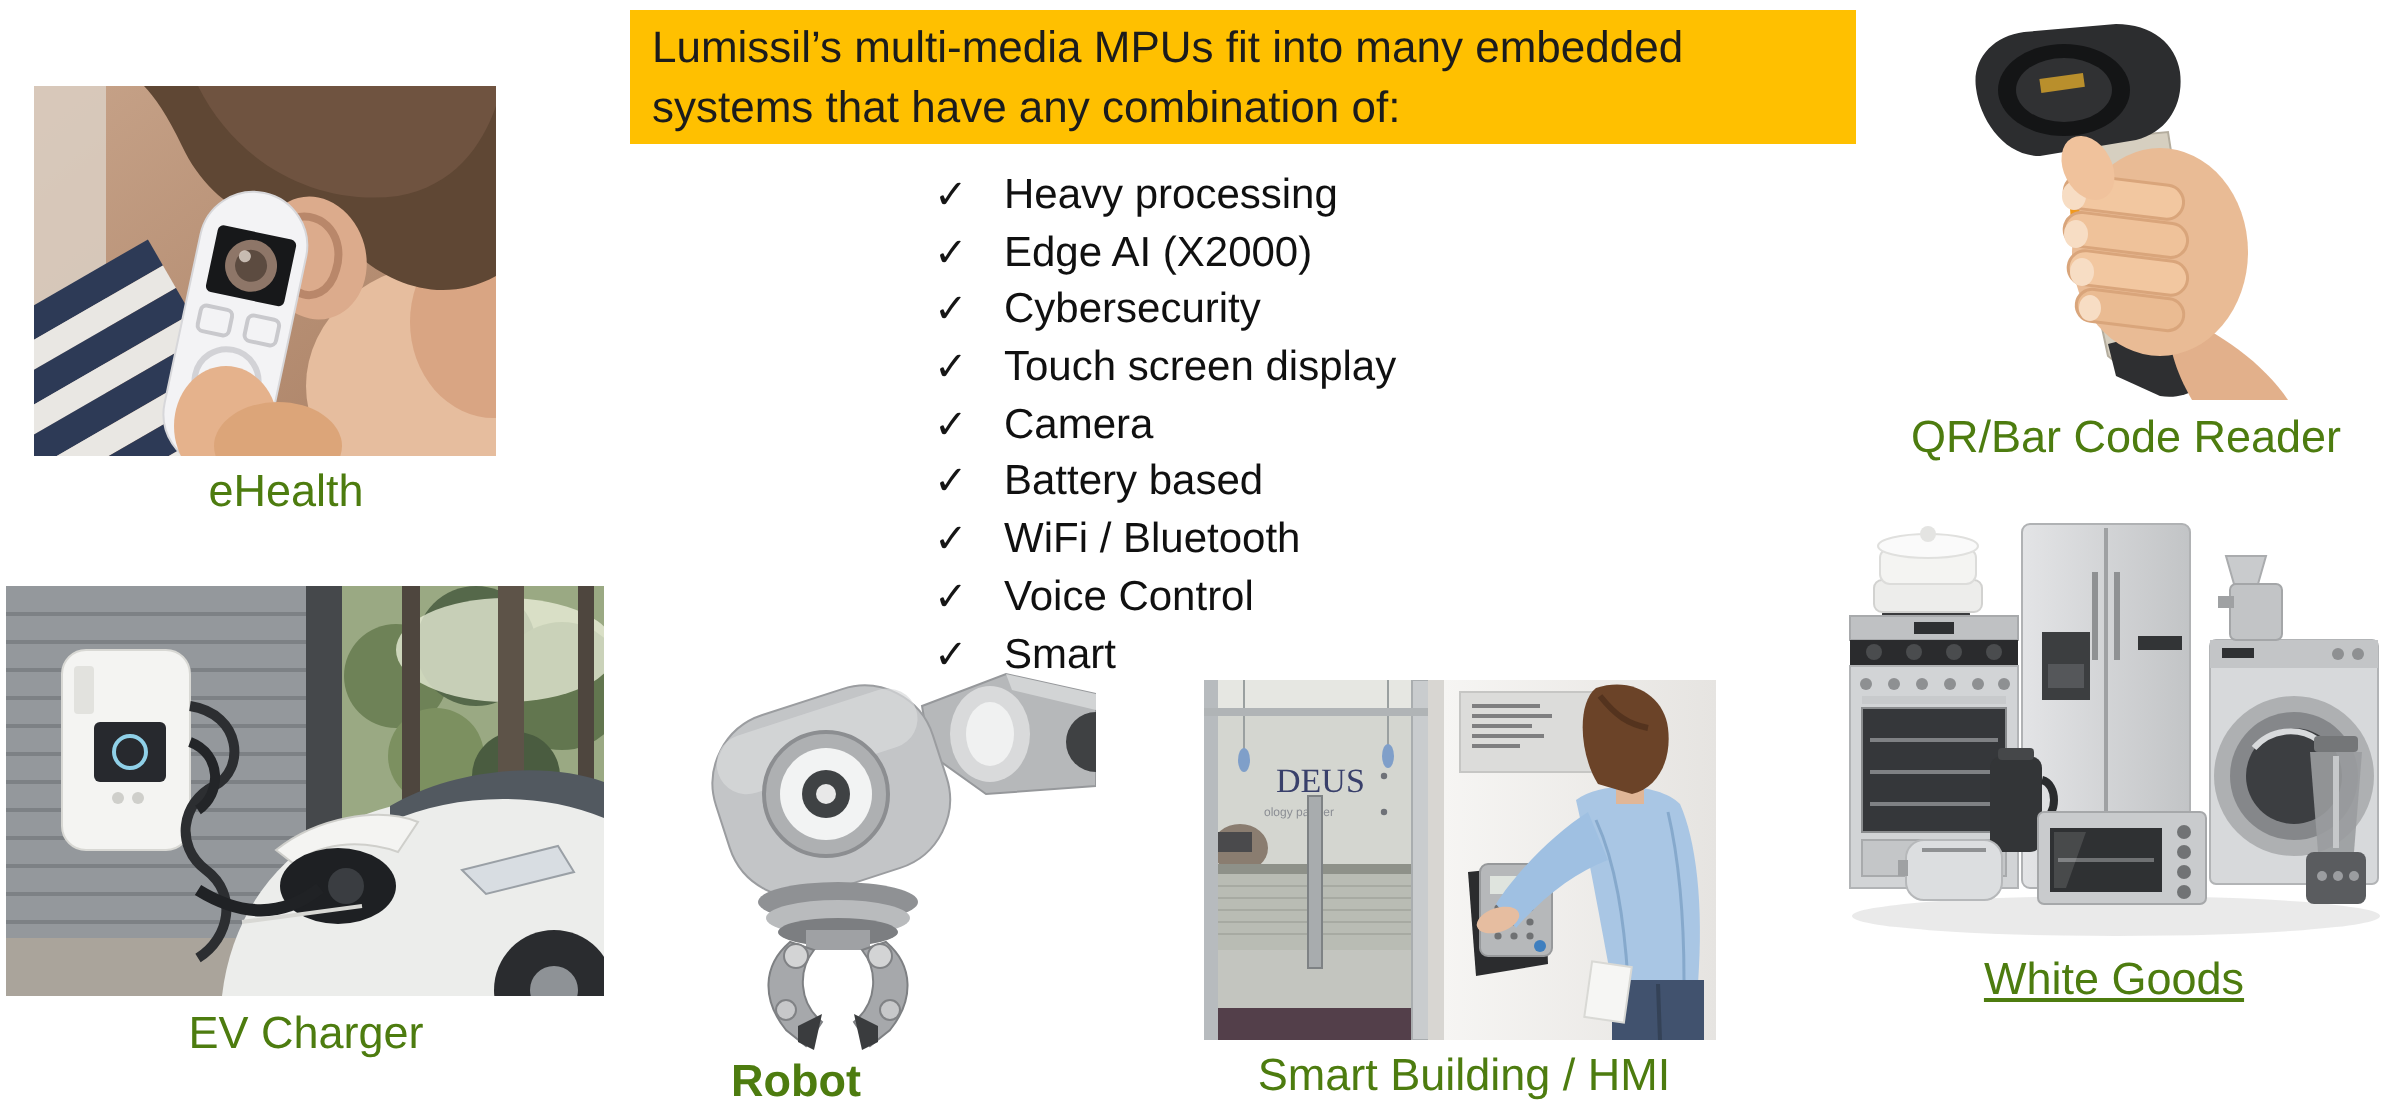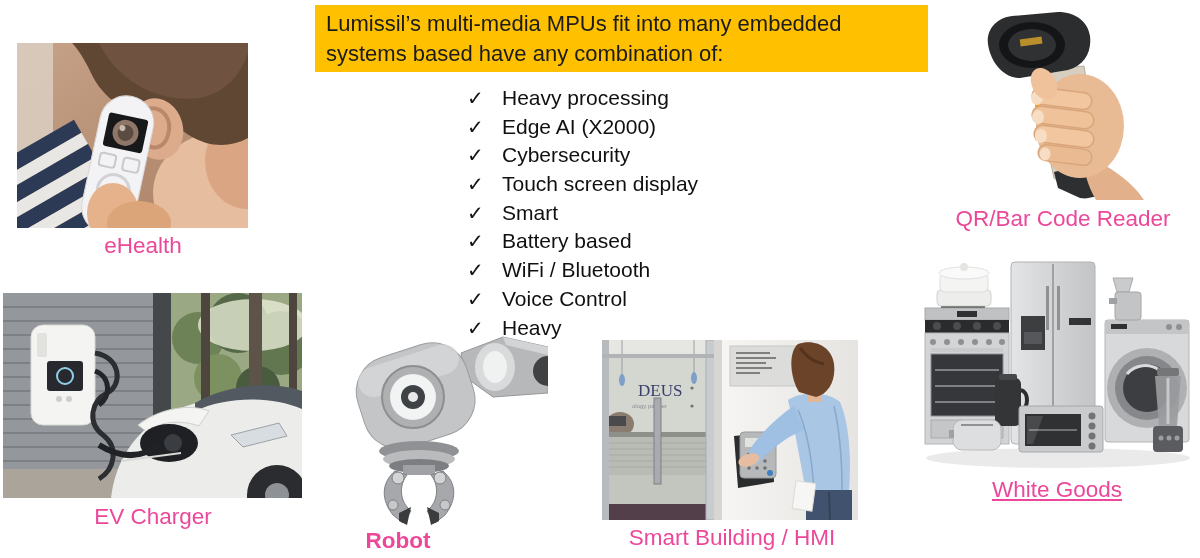--- a/index.html
+++ b/index.html
@@ -15,31 +15,31 @@
   .checklist{
     position:absolute;left:467px;top:84px;margin:0;padding:0;list-style:none;
   }
   .checklist li{
     display:flex;align-items:baseline;height:28.7px;font-size:21px;line-height:28.7px;color:#101010;
   }
   .checklist .check{width:22px;margin-right:13px;font-size:20px;color:#151515;}
   .figure-img{position:absolute;display:block;}
   .caption{
     position:absolute;transform:translateX(-50%);
-    font-size:22.5px;color:#ec4899;white-space:nowrap;
+    font-size:22.5px;color:#4d7c0f;white-space:nowrap;
   }
   svg{display:block;}
 </style>
 </head>
 <body>
 
 <div class="slide">
 
   <div class="header-banner" style="background:#FFC000;">
-    <span>Lumissil’s multi-media MPUs fit into many embedded systems based have any combination of:</span>
+    <span>Lumissil’s multi-media MPUs fit into many embedded systems that have any combination of:</span>
   </div>
 
   <ul class="checklist">
     <li>
         <span class="check">✓</span>
         <span>Heavy processing</span>
       </li>
     <li>
         <span class="check">✓</span>
         <span>Edge AI (X2000)</span>
@@ -47,37 +47,37 @@
     <li>
         <span class="check">✓</span>
         <span>Cybersecurity</span>
       </li>
     <li>
         <span class="check">✓</span>
         <span>Touch screen display</span>
       </li>
     <li>
         <span class="check">✓</span>
+        <span>Camera</span>
+      </li>
+    <li>
+        <span class="check">✓</span>
+        <span>Battery based</span>
+      </li>
+    <li>
+        <span class="check">✓</span>
+        <span>WiFi / Bluetooth</span>
+      </li>
+    <li>
+        <span class="check">✓</span>
+        <span>Voice Control</span>
+      </li>
+    <li>
+        <span class="check">✓</span>
         <span>Smart</span>
-      </li>
-    <li>
-        <span class="check">✓</span>
-        <span>Battery based</span>
-      </li>
-    <li>
-        <span class="check">✓</span>
-        <span>WiFi / Bluetooth</span>
-      </li>
-    <li>
-        <span class="check">✓</span>
-        <span>Voice Control</span>
-      </li>
-    <li>
-        <span class="check">✓</span>
-        <span>Heavy</span>
       </li>
   </ul>
 
   <svg class="figure-img" style="left:17px;top:43px;" width="231" height="185" viewBox="0 0 231 185">
     <defs>
       <linearGradient id="eh-bg" x1="0" y1="0" x2="1" y2="1">
         <stop offset="0" stop-color="#c7a389"></stop>
           <stop offset="1" stop-color="#a97f63"></stop>
       </linearGradient>
       <clipPath id="eh-clip">

